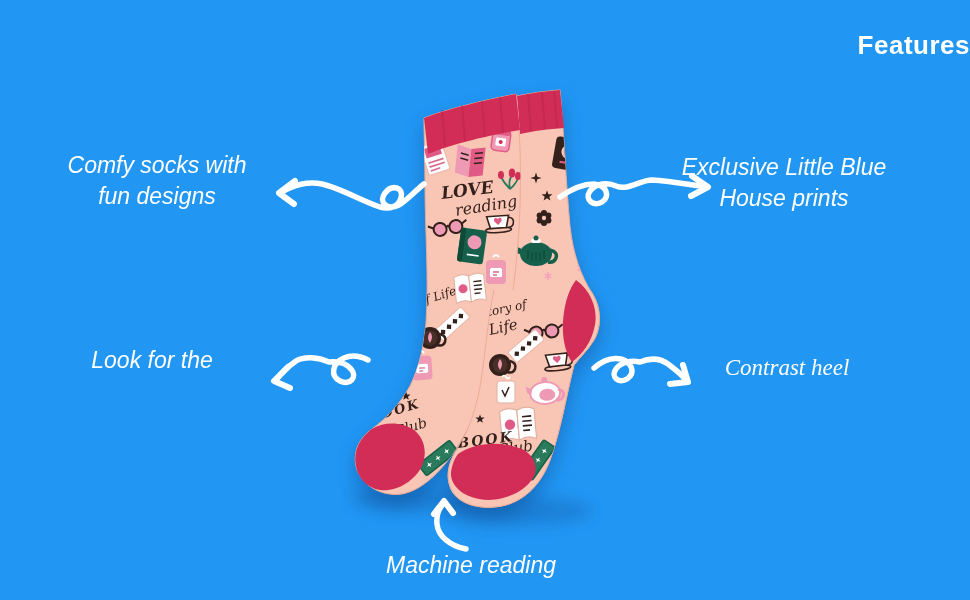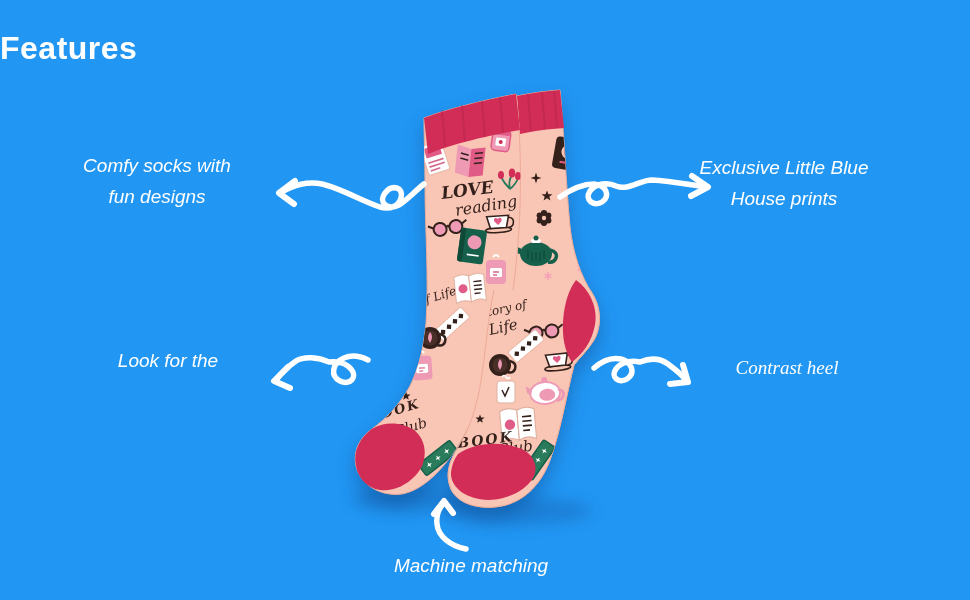--- a/index.html
+++ b/index.html
@@ -2,31 +2,31 @@
 <html><head>
 <meta charset="utf-8">
 <style>
   html,body{margin:0;padding:0;}
   .stage{
     position:relative;width:970px;height:600px;overflow:hidden;
     background:#2196f3;
     font-family:"Liberation Sans",sans-serif;
   }
   .title{
-    position:absolute;left:0;right:0;top:30px;text-align:left;
-    color:#fff;font-size:32px;font-weight:bold;letter-spacing:.5px;
+    position:absolute;left:0;right:0;top:30px;text-align:right;
+    color:#fff;font-size:26px;font-weight:bold;letter-spacing:.5px;
   }
   .callout{
     position:absolute;transform:translateX(-50%);
-    color:#fff;font-style:italic;font-size:19px;line-height:31px;
+    color:#fff;font-style:italic;font-size:23px;line-height:31px;
     text-align:center;white-space:nowrap;
   }
   .co-tl{left:157px;top:150px;}
   .co-tr{left:784px;top:152px;}
-  .co-bl{left:168px;top:345px;}
+  .co-bl{left:152px;top:345px;}
   .co-br{left:787px;top:352px;font-family:Liberation Serif, serif;}
   .co-bc{left:471px;top:550px;}
   .arrows{position:absolute;left:0;top:0;pointer-events:none;}
   .socks{position:absolute;left:340px;top:78px;filter:drop-shadow(0 10px 9px rgba(8,40,95,.30));}
   .shadow-blob{position:absolute;border-radius:50%;background:rgba(10,45,110,.20);filter:blur(7px);}
   .sh1{left:352px;top:486px;width:120px;height:26px;}
   .sh2{left:442px;top:497px;width:150px;height:28px;}
   .sock-script{font-family:"DejaVu Serif",serif;font-style:italic;fill:#35211c;}
 </style>
 </head>
@@ -267,16 +267,16 @@
     <div>Exclusive Little Blue</div>
     <div>House prints</div>
   </div>
   <div class="callout co-bl">
     <div>Look for the</div>
   </div>
   <div class="callout co-br">
     <div>Contrast heel</div>
   </div>
   <div class="callout co-bc">
-    <div>Machine matching</div>
+    <div>Machine reading</div>
   </div>
 
 </div>
 
 </body></html>

